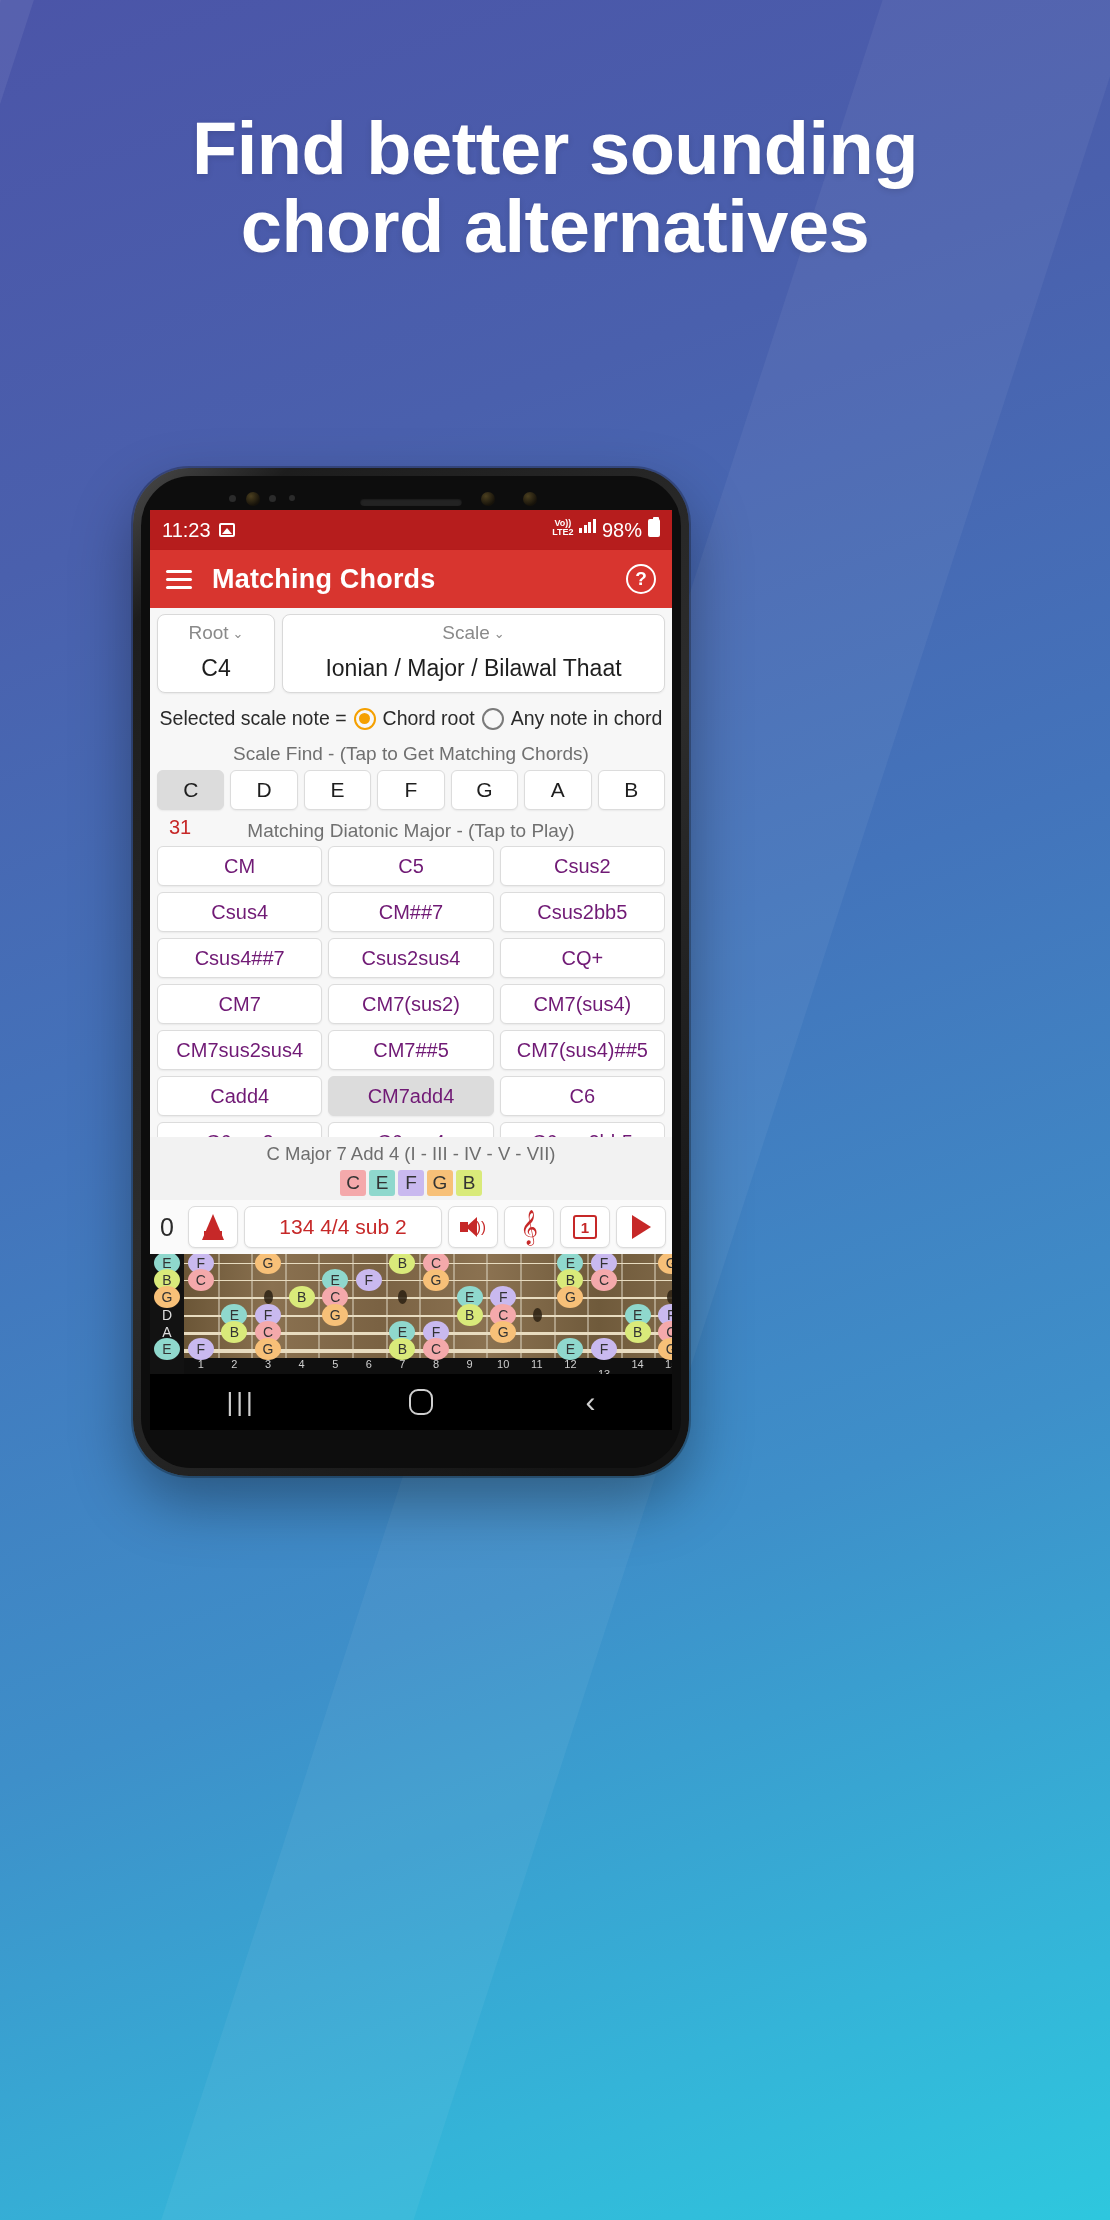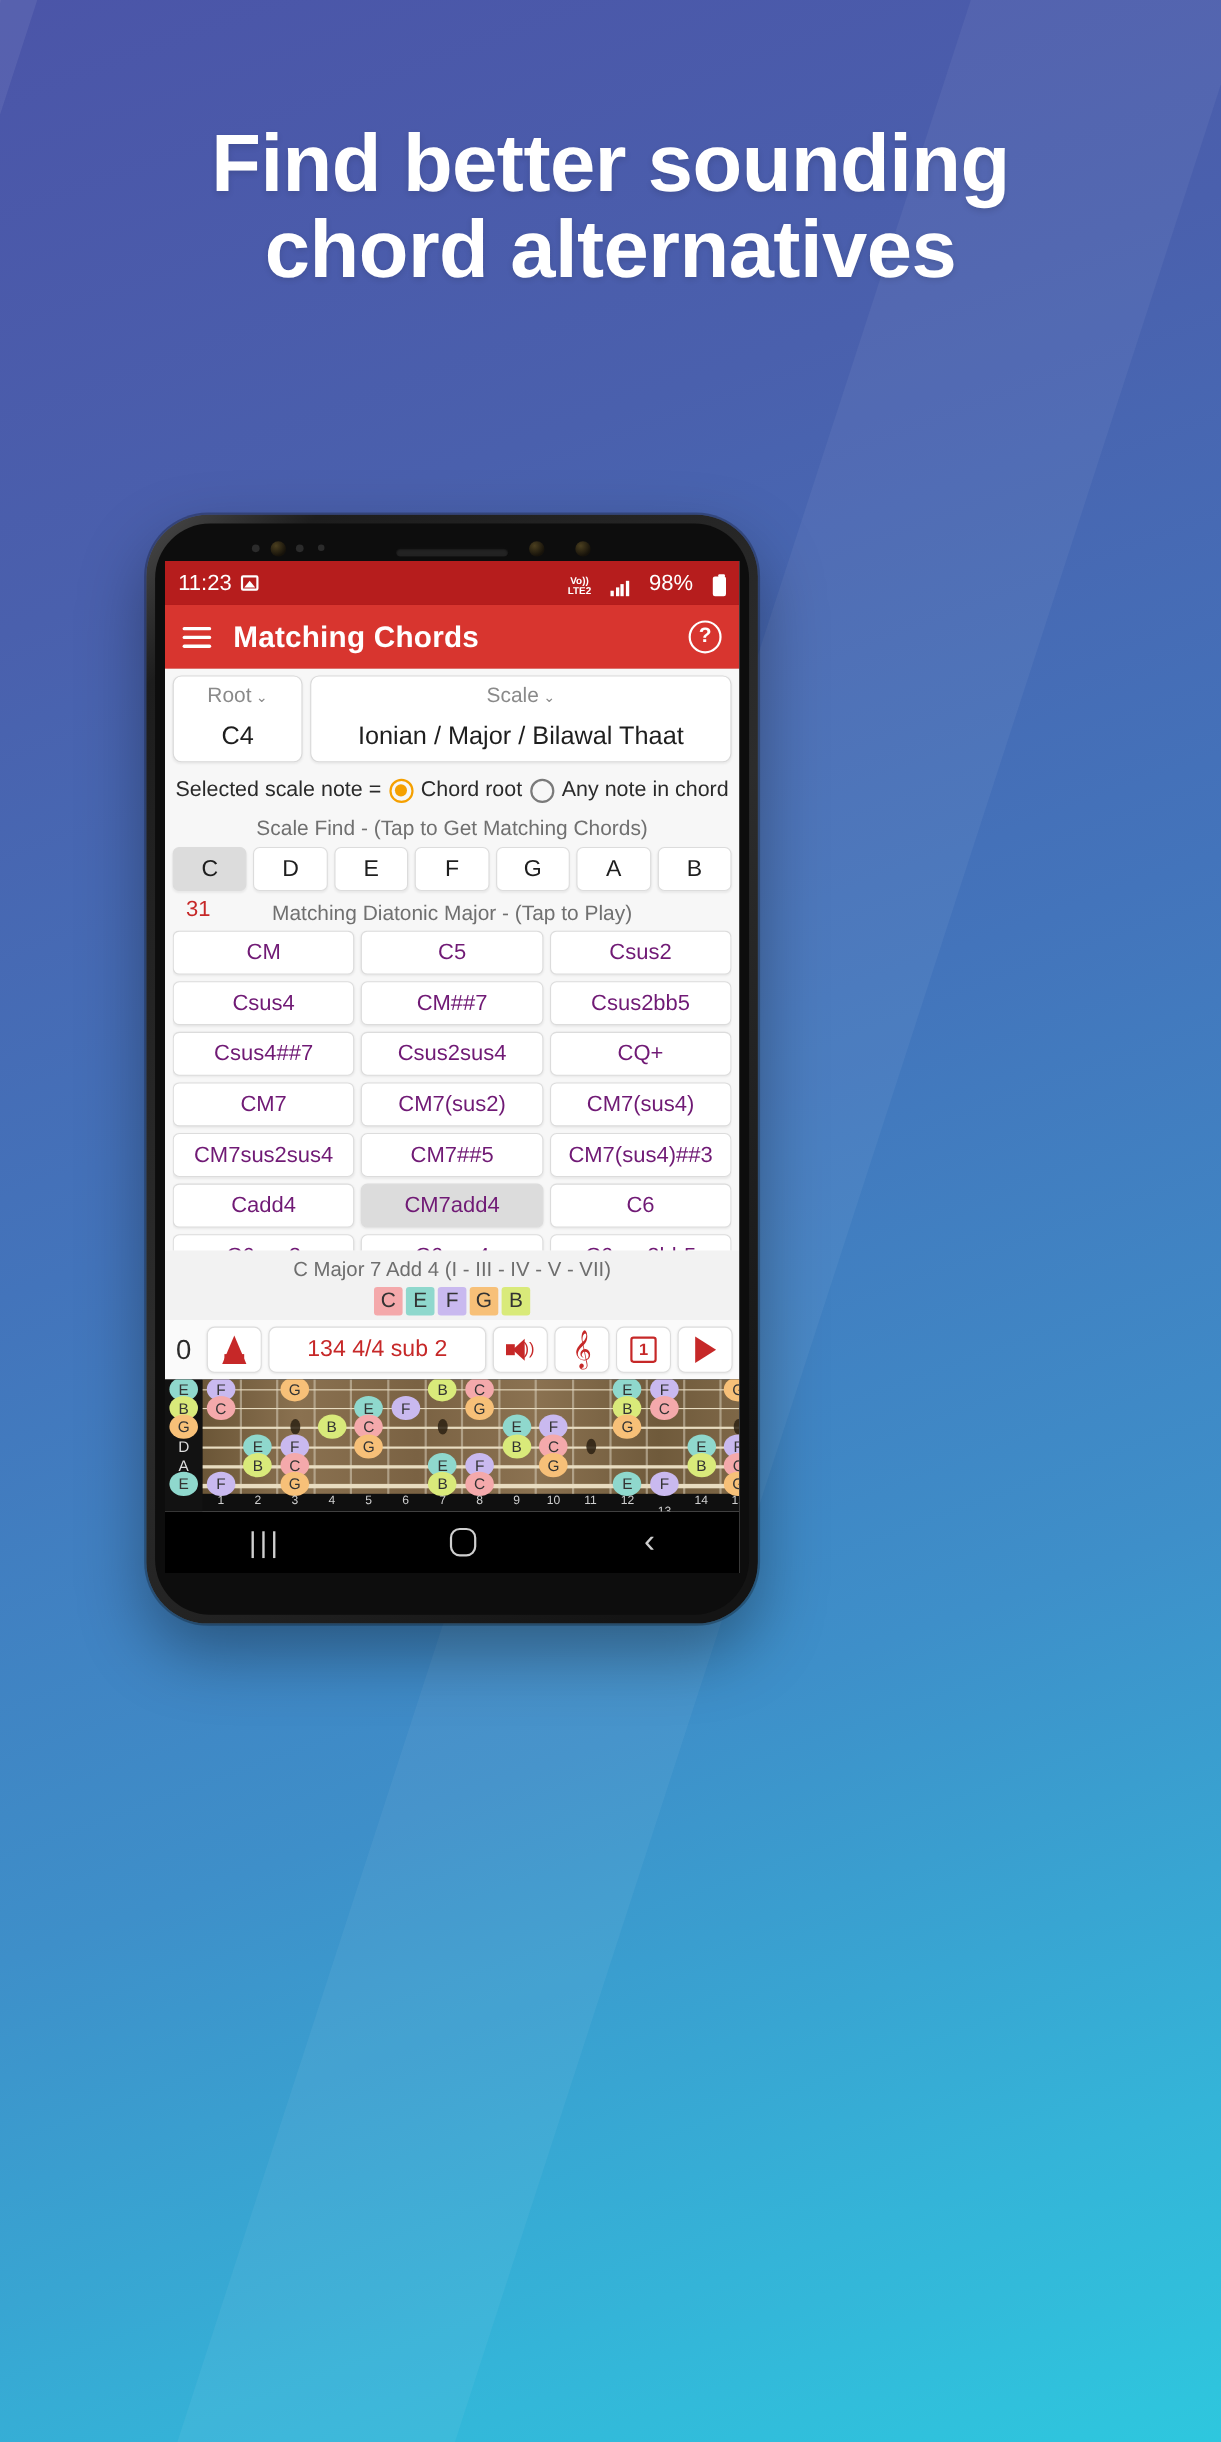--- a/index.html
+++ b/index.html
@@ -61,21 +61,21 @@
   
   .statusbar {
     height: 40px; background: #b61d1d; color:#fff;
     display:flex; align-items:center; justify-content: space-between;
     padding: 0 12px; font-size: 20px;
   }
   .sb-left { display:flex; align-items:center; gap:8px; }
   .img-icon { width:16px; height:14px; border:2px solid #fff; border-radius:2px; position:relative;}
   .img-icon:after{content:""; position:absolute; left:1px; bottom:1px; width:0;height:0;
     border-left:5px solid transparent;border-right:5px solid transparent;border-bottom:6px solid #fff;}
-  .sb-right { display:flex; align-items:flex-end; gap:18px; font-size:20px; }
+  .sb-right { display:flex; align-items:flex-start; gap:6px; font-size:20px; }
   .volte { font-size:9px; line-height:9px; text-align:center; font-weight:bold; }
   .bars { display:flex; align-items:flex-end; gap:1.5px; height:14px; }
   .bars i { width:3px; background:#fff; display:block; }
   .bars i:nth-child(1){height:5px} .bars i:nth-child(2){height:8px}
   .bars i:nth-child(3){height:11px} .bars i:nth-child(4){height:14px}
   .batt { width:12px;height:18px;border:2px solid #fff;border-radius:2px;position:relative;background:#fff;}
   .batt:before{content:"";position:absolute;top:-4px;left:3px;width:6px;height:3px;background:#fff;border-radius:1px;}
 
   
   .appbar {
@@ -297,21 +297,21 @@
             <div class="chord-btn">CM##7</div>
             <div class="chord-btn">Csus2bb5</div>
             <div class="chord-btn">Csus4##7</div>
             <div class="chord-btn">Csus2sus4</div>
             <div class="chord-btn">CQ+</div>
             <div class="chord-btn">CM7</div>
             <div class="chord-btn">CM7(sus2)</div>
             <div class="chord-btn">CM7(sus4)</div>
             <div class="chord-btn">CM7sus2sus4</div>
             <div class="chord-btn">CM7##5</div>
-            <div class="chord-btn">CM7(sus4)##3</div>
+            <div class="chord-btn">CM7(sus4)##5</div>
             <div class="chord-btn">Cadd4</div>
             <div class="chord-btn active">CM7add4</div>
             <div class="chord-btn">C6</div>
             <div class="chord-btn">C6sus2</div>
             <div class="chord-btn">C6sus4</div>
             <div class="chord-btn">C6sus2bb5</div>
           </div>
       </div>
 
       <div class="info-panel">

